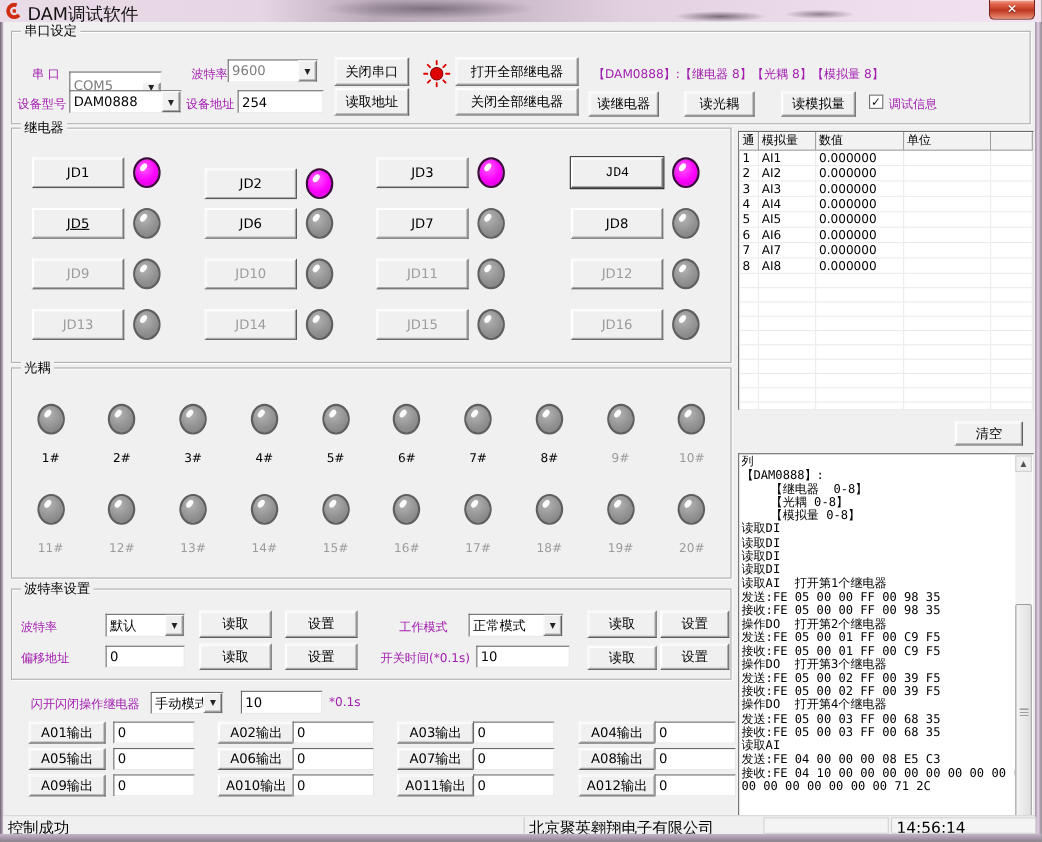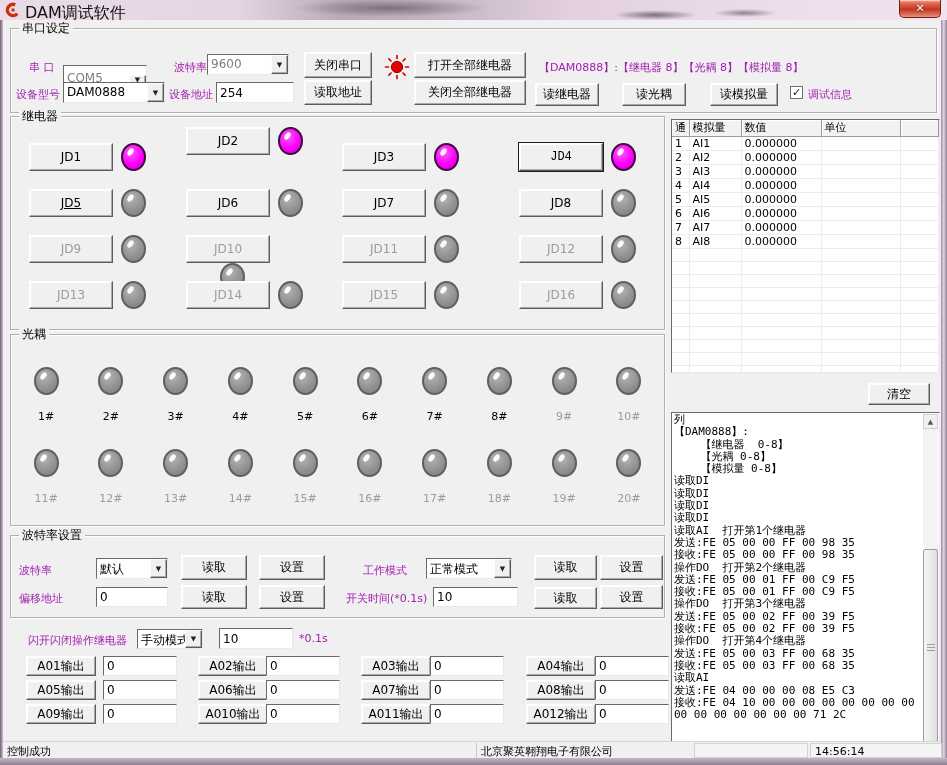--- a/index.html
+++ b/index.html
@@ -70,21 +70,21 @@
     display:flex;align-items:center;justify-content:center;font-size:7px;color:#555;}
   .sthumb{position:absolute;left:0;top:135px;width:15px;height:197px;background:linear-gradient(90deg,#f4f4f4,#e0e0e0);
     border:1px solid #9d9d9d;border-radius:2px;}
   .sthumb::after{content:"";position:absolute;left:3px;top:50%;margin-top:-4px;width:8px;height:8px;
     background:repeating-linear-gradient(#9d9d9d 0 1px,transparent 1px 3px);}
   
   .outbtn{width:70px;height:20px;}
   .outinp{width:74px;height:20px;}
   
   .sb{position:absolute;left:3px;top:741px;width:938px;height:17px;background:#f0f0f0;border-top:1px solid #d6d6d6;}
-  .pane{position:absolute;top:1px;height:15px;font-size:11px;color:#000;padding:1px 0 0 4px;white-space:nowrap;overflow:hidden;}
+  .pane{position:absolute;top:1px;height:15px;font-size:14px;color:#000;padding:1px 0 0 4px;white-space:nowrap;overflow:hidden;}
   .pane.box{border:1px solid #d2d2d2;background:#f4f4f4;}
 </style>
 </head>
 <body>
 
 <div class="window">
 
   <div class="titlebar">
     <svg class="appicon" viewBox="0 0 16 16">
       <circle cx="8" cy="8" r="5.6" fill="none" stroke="#cf2d12" stroke-width="3.4" stroke-dasharray="24 11" transform="rotate(40 8 8)"></circle>
@@ -146,21 +146,21 @@
     <span class="lbl" style="left:797px;top:58px;">调试信息</span>
   </div>
 
   <div class="gb" style="left:10px;top:116px;width:655px;height:214px;">
     <span class="lg">继电器</span>
 
     <div class="rcell" style="left:18px;top:26px;">
         <button class="btn">JD1</button>
         <span class="lamp on"></span>
       </div>
-    <div class="rcell" style="left:175px;top:10px;">
+    <div class="rcell" style="left:175px;top:36px;">
         <button class="btn">JD2</button>
         <span class="lamp on"></span>
       </div>
     <div class="rcell" style="left:331px;top:26px;">
         <button class="btn">JD3</button>
         <span class="lamp on"></span>
       </div>
     <div class="rcell" style="left:508px;top:26px;">
         <button class="btn focus">JD4</button>
         <span class="lamp on"></span>
@@ -180,21 +180,21 @@
       </div>
     <div class="rcell" style="left:508px;top:72px;">
         <button class="btn">JD8</button>
         <span class="lamp"></span>
       </div>
 
     <div class="rcell" style="left:18px;top:118px;">
         <button class="btn dis">JD9</button>
         <span class="lamp"></span>
       </div>
-    <div class="rcell" style="left:175px;top:118px;flex-direction:column;">
+    <div class="rcell" style="left:175px;top:118px;">
         <button class="btn dis">JD10</button>
         <span class="lamp"></span>
       </div>
     <div class="rcell" style="left:331px;top:118px;">
         <button class="btn dis">JD11</button>
         <span class="lamp"></span>
       </div>
     <div class="rcell" style="left:508px;top:118px;">
         <button class="btn dis">JD12</button>
         <span class="lamp"></span>

